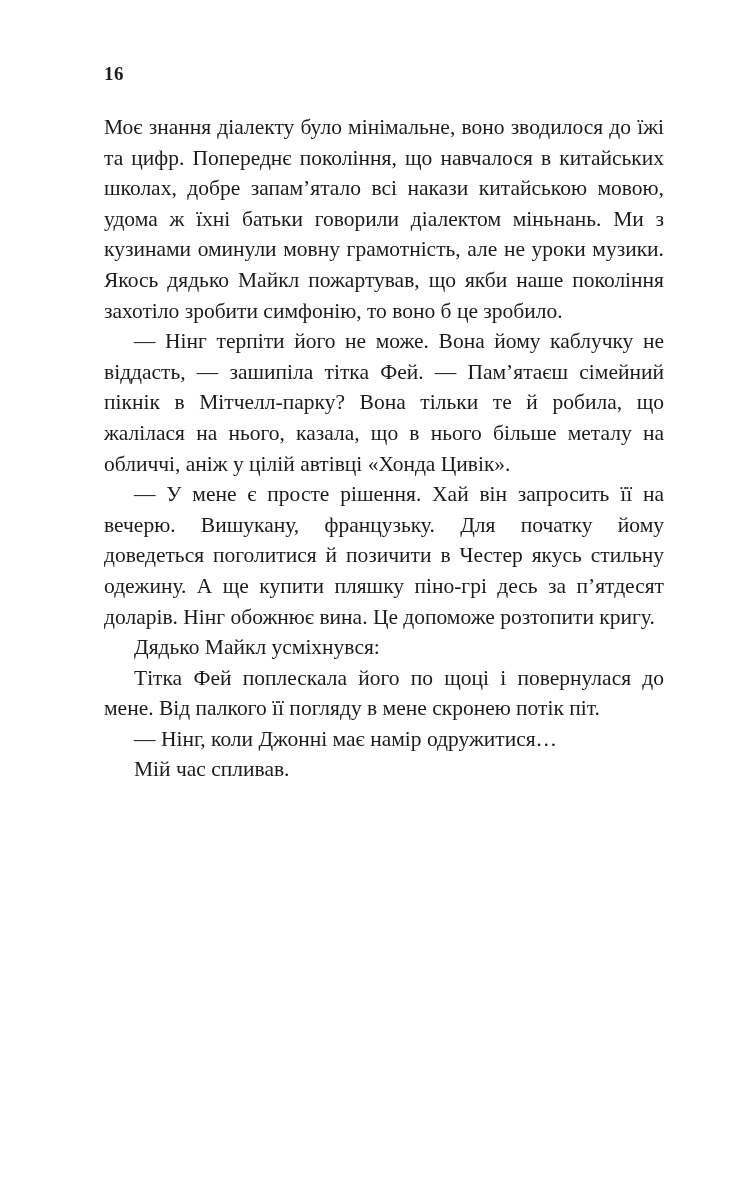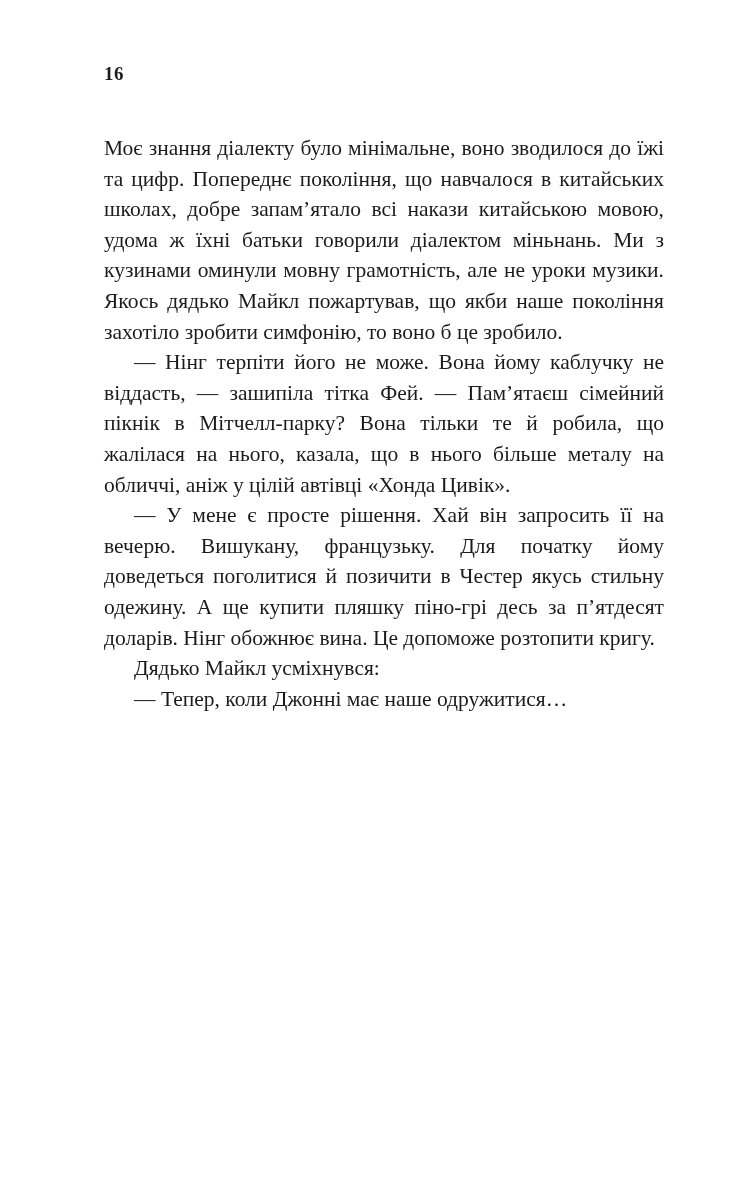--- a/index.html
+++ b/index.html
@@ -28,35 +28,36 @@
   }
   .text-block {
     position: absolute;
     top: 112px;
     left: 104px;
     width: 560px;
     font-size: 21.5px;
     line-height: 30.6px;
     text-align: justify;
     color: #1b1b1b;
-    margin-top: 21px;
   }
   .text-block p {
     margin: 0;
     padding: 0;
   }
   .text-block p.indent {
     text-indent: 30px;
   }
 </style>
 </head>
 <body>
 
 <div class="page">
   <div class="page-number">16</div>
   <div class="text-block">
       <p class="">Моє знання діалекту було мінімальне, воно зводилося до їжі та цифр. Попереднє покоління, що навчалося в китайських школах, добре запам’ятало всі накази китайською мовою, удома ж їхні батьки говорили діалектом міньнань. Ми з кузинами оминули мовну грамотність, але не уроки музики. Якось дядько Майкл пожартував, що якби наше покоління захотіло зробити симфонію, то воно б це зробило.</p>
       <p class="indent">— Нінг терпіти його не може. Вона йому каблучку не віддасть, — зашипіла тітка Фей. — Пам’ятаєш сімейний пікнік в Мітчелл-парку? Вона тільки те й робила, що жалілася на нього, казала, що в нього більше металу на обличчі, аніж у цілій автівці «Хонда Цивік».</p>
       <p class="indent">— У мене є просте рішення. Хай він запросить її на вечерю. Вишукану, французьку. Для початку йому доведеться поголитися й позичити в Честер якусь стильну одежину. А ще купити пляшку піно-грі десь за п’ятдесят доларів. Нінг обожнює вина. Це допоможе розтопити кригу.</p>
       <p class="indent">Дядько Майкл усміхнувся:</p>
-      <p class="indent">— Тепер, коли Джонні має наше одружитися…</p>
+      <p class="indent">Тітка Фей поплескала його по щоці і повернулася до мене. Від палкого її погляду в мене скронею потік піт.</p>
+      <p class="indent">— Нінг, коли Джонні має намір одружитися…</p>
+      <p class="indent">Мій час спливав.</p>
     </div>
 </div>
 
 </body></html>

